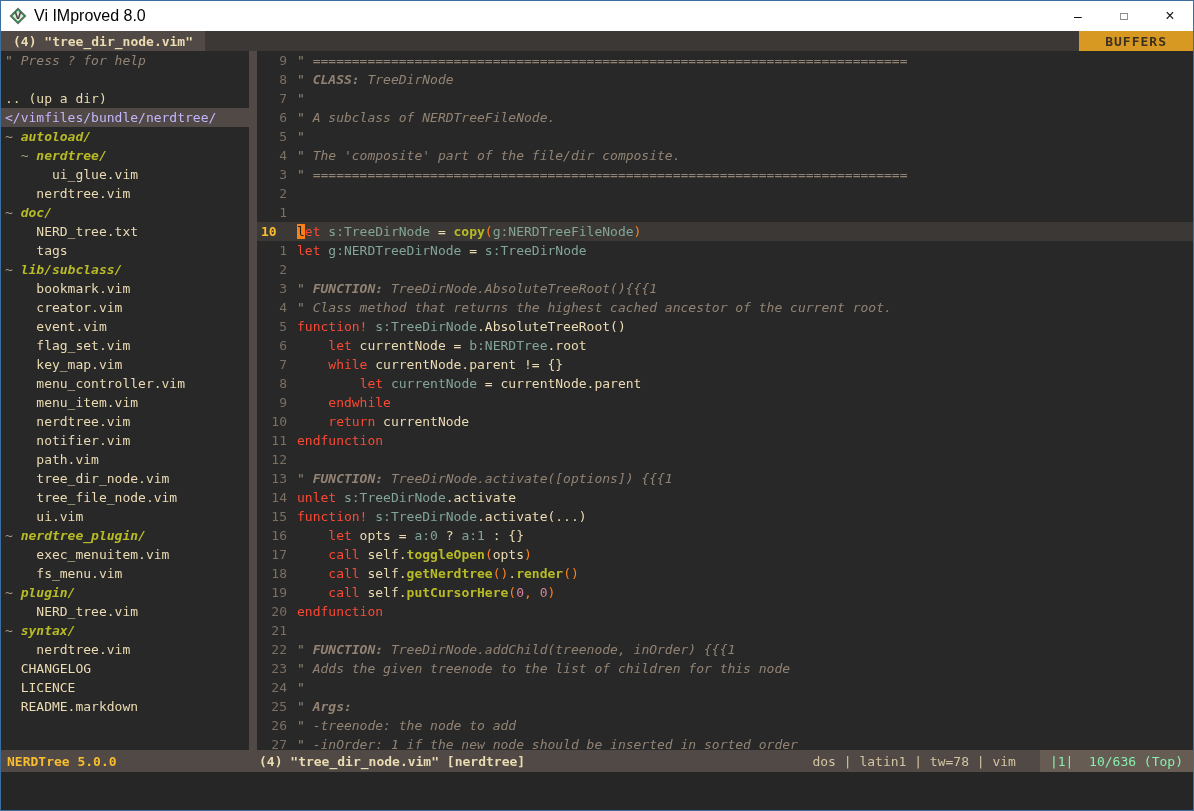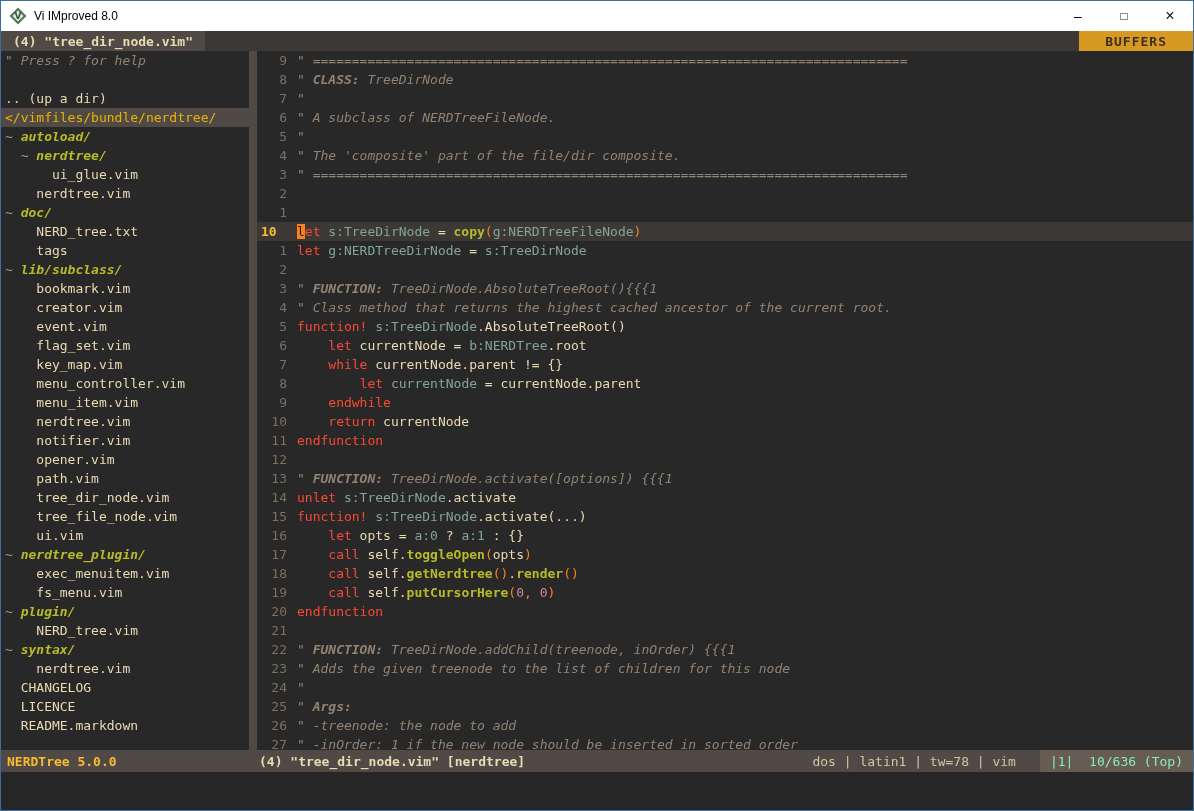--- a/index.html
+++ b/index.html
@@ -12,21 +12,21 @@
     overflow:hidden;
     background:#282828;
   }
   
   .titlebar {
     height:30px; background:#ffffff; flex:0 0 30px;
     display:flex; align-items:center;
     font-family:"Liberation Sans", sans-serif;
   }
   .vim-icon { width:18px; height:18px; margin-left:8px; display:inline-block; }
-  .titlebar .title { font-size:12px; color:#000; margin-left:7px; flex:1; }
+  .titlebar .title { font-size:16px; color:#000; margin-left:7px; flex:1; }
   .win-controls { display:flex; height:100%; }
   .win-btn {
     width:46px; height:100%; display:flex; align-items:center; justify-content:center;
     font-size:14px; color:#111; cursor:default;
   }
   .win-btn.max { font-size:12px; }
   .win-btn.close { font-size:16px; }
   
   .tabline {
     height:20px; flex:0 0 20px; background:#3c3836;
@@ -43,21 +43,21 @@
   }
   
   .main { flex:1; display:flex; overflow:hidden; background:#282828; }
   .nerdtree {
     width:248px; flex:0 0 248px; overflow:hidden;
     font-size:13px; line-height:19px; padding-top:0;
   }
   .nt-line { height:19px; white-space:pre; padding-left:4px; overflow:hidden; }
   .nt-help { color:#928374; font-style:italic; }
   .nt-up   { color:#ebdbb2; }
-  .nt-root { background:#504945; color:#eab308; padding-left:4px; }
+  .nt-root { background:#504945; color:#c4b5fd; padding-left:4px; }
   .nt-file { color:#ebdbb2; }
   .nt-dir  { color:#b8bb26;font-style:italic; }
   .nt-arrow { color:#a89984; }
   .nt-dname { color:#b8bb26; font-weight:bold; }
   .vsplit { width:8px; flex:0 0 8px; background:#504945; cursor:col-resize; }
   .editor { flex:1; overflow:hidden; font-size:13px; line-height:19px; }
   .ed-line { height:19px; white-space:pre; display:flex; overflow:hidden; }
   .ed-line.cursorline { background:#3c3836; }
   .lnum {
     flex:0 0 40px; width:40px; text-align:right; padding-right:10px;
@@ -133,21 +133,20 @@
         <div class="nt-line nt-dir"><span class="nt-arrow">~ </span><span class="nt-dname">lib/subclass/</span></div>
         <div class="nt-line nt-file">    bookmark.vim</div>
         <div class="nt-line nt-file">    creator.vim</div>
         <div class="nt-line nt-file">    event.vim</div>
         <div class="nt-line nt-file">    flag_set.vim</div>
         <div class="nt-line nt-file">    key_map.vim</div>
         <div class="nt-line nt-file">    menu_controller.vim</div>
         <div class="nt-line nt-file">    menu_item.vim</div>
         <div class="nt-line nt-file">    nerdtree.vim</div>
         <div class="nt-line nt-file">    notifier.vim</div>
-        <div class="nt-line nt-file">    opener.vim</div>
         <div class="nt-line nt-file">    path.vim</div>
         <div class="nt-line nt-file">    tree_dir_node.vim</div>
         <div class="nt-line nt-file">    tree_file_node.vim</div>
         <div class="nt-line nt-file">    ui.vim</div>
         <div class="nt-line nt-dir"><span class="nt-arrow">~ </span><span class="nt-dname">nerdtree_plugin/</span></div>
         <div class="nt-line nt-file">    exec_menuitem.vim</div>
         <div class="nt-line nt-file">    fs_menu.vim</div>
         <div class="nt-line nt-dir"><span class="nt-arrow">~ </span><span class="nt-dname">plugin/</span></div>
         <div class="nt-line nt-file">    NERD_tree.vim</div>
         <div class="nt-line nt-dir"><span class="nt-arrow">~ </span><span class="nt-dname">syntax/</span></div>

